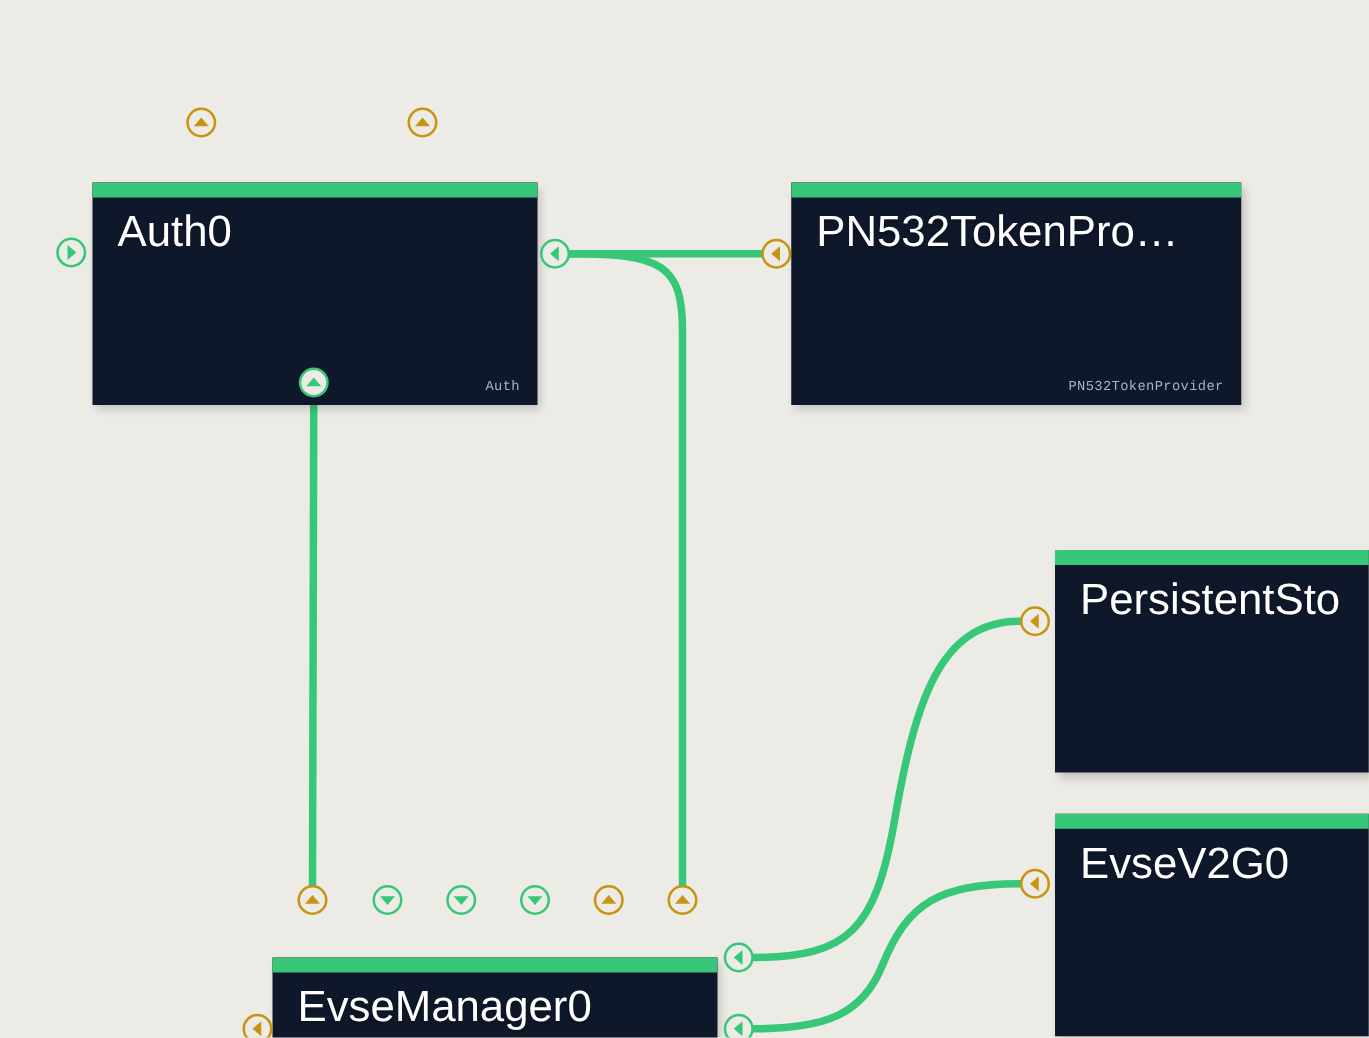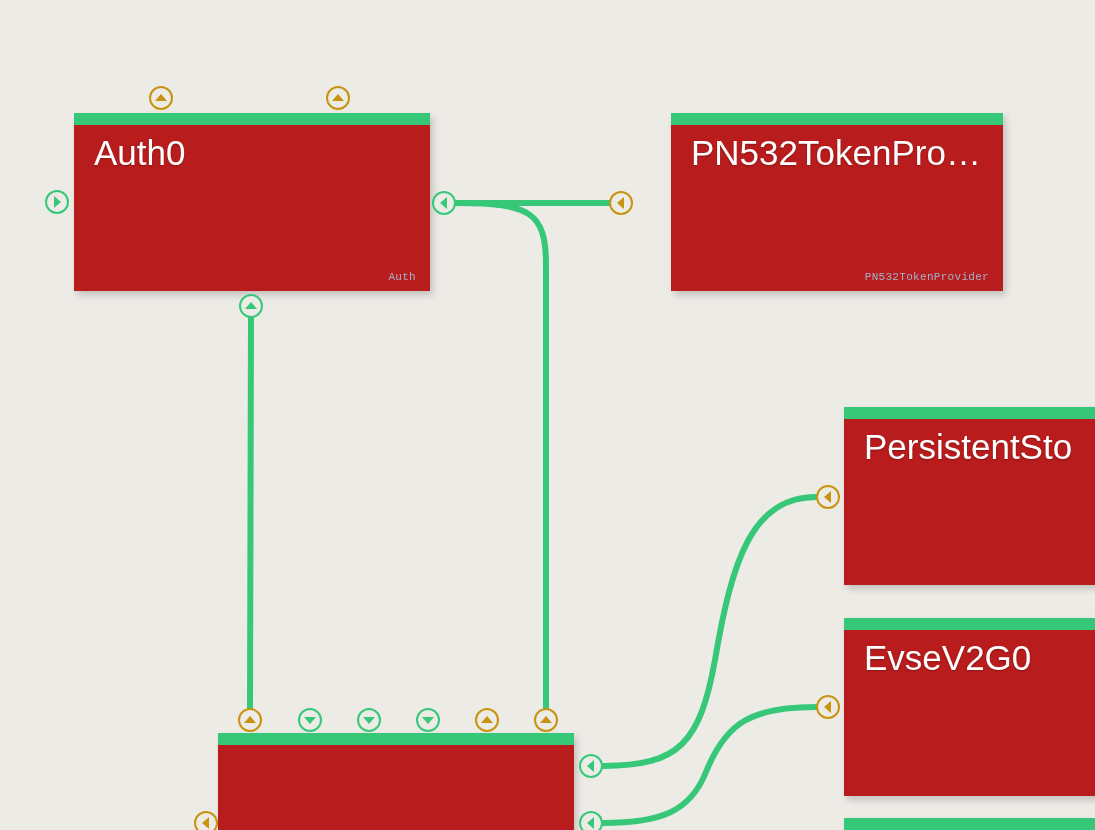--- a/index.html
+++ b/index.html
@@ -11,23 +11,24 @@
   }
   #canvas{position:relative;width:1095px;height:830px;overflow:hidden;background:#edebe6;}
 
   
   #edges{position:absolute;left:0;top:0;width:1095px;height:830px;pointer-events:none;}
 
   
   .node{
     position:absolute;
     box-sizing:border-box;
-    background:#b91c1c;
+    background:#0f172a;
     box-shadow:3px 4px 7px rgba(0,0,0,.18);
     overflow:hidden;
+    margin-top:33px;
   }
   .node-header{
     position:absolute;left:0;top:0;width:100%;height:12px;
     background:#36c878;
   }
   .node-title{
     position:absolute;left:20px;top:18px;right:10px;
     color:#ffffff;
     font-size:35px;
     line-height:44px;
@@ -103,35 +104,36 @@
       <path d="M 603 766 C 680 766 700 742 715 660 C 732 560 752 497 816 497" fill="none" stroke="#36c878" stroke-width="6" stroke-linecap="round"></path>
       <path d="M 603 823 C 660 823 690 812 706 772 C 726 722 752 707 816 707" fill="none" stroke="#36c878" stroke-width="6" stroke-linecap="round"></path>
     </svg>
 
   <div id="nodes-layer">
       <div class="node" style="left: 74px; top: 113px; width: 356px; height: 178px;">
         <div class="node-header"></div>
         <div class="node-title">Auth0</div>
         <div class="node-subtitle">Auth</div>
       </div>
-      <div class="node" style="left: 671px; top: 113px; width: 332px; height: 178px;">
+      <div class="node" style="left: 633px; top: 113px; width: 360px; height: 178px;">
         <div class="node-header"></div>
         <div class="node-title">PN532TokenPro…</div>
         <div class="node-subtitle">PN532TokenProvider</div>
       </div>
       <div class="node" style="left: 844px; top: 407px; width: 356px; height: 178px;">
         <div class="node-header"></div>
         <div class="node-title">PersistentSto</div>
       </div>
       <div class="node" style="left: 844px; top: 618px; width: 356px; height: 178px;">
         <div class="node-header"></div>
         <div class="node-title">EvseV2G0</div>
       </div>
       <div class="node" style="left: 218px; top: 733px; width: 356px; height: 178px;">
         <div class="node-header"></div>
+        <div class="node-title">EvseManager0</div>
       </div>
       <div class="node" style="left: 844px; top: 818px; width: 356px; height: 178px;">
         <div class="node-header"></div>
       </div>
     </div>
   <div id="ports-layer">
       <div class="port orange" data-dir="up" style="left: 161px; top: 98px;">
         <span class="tri"></span>
       </div>
       <div class="port orange" data-dir="up" style="left: 338px; top: 98px;">

